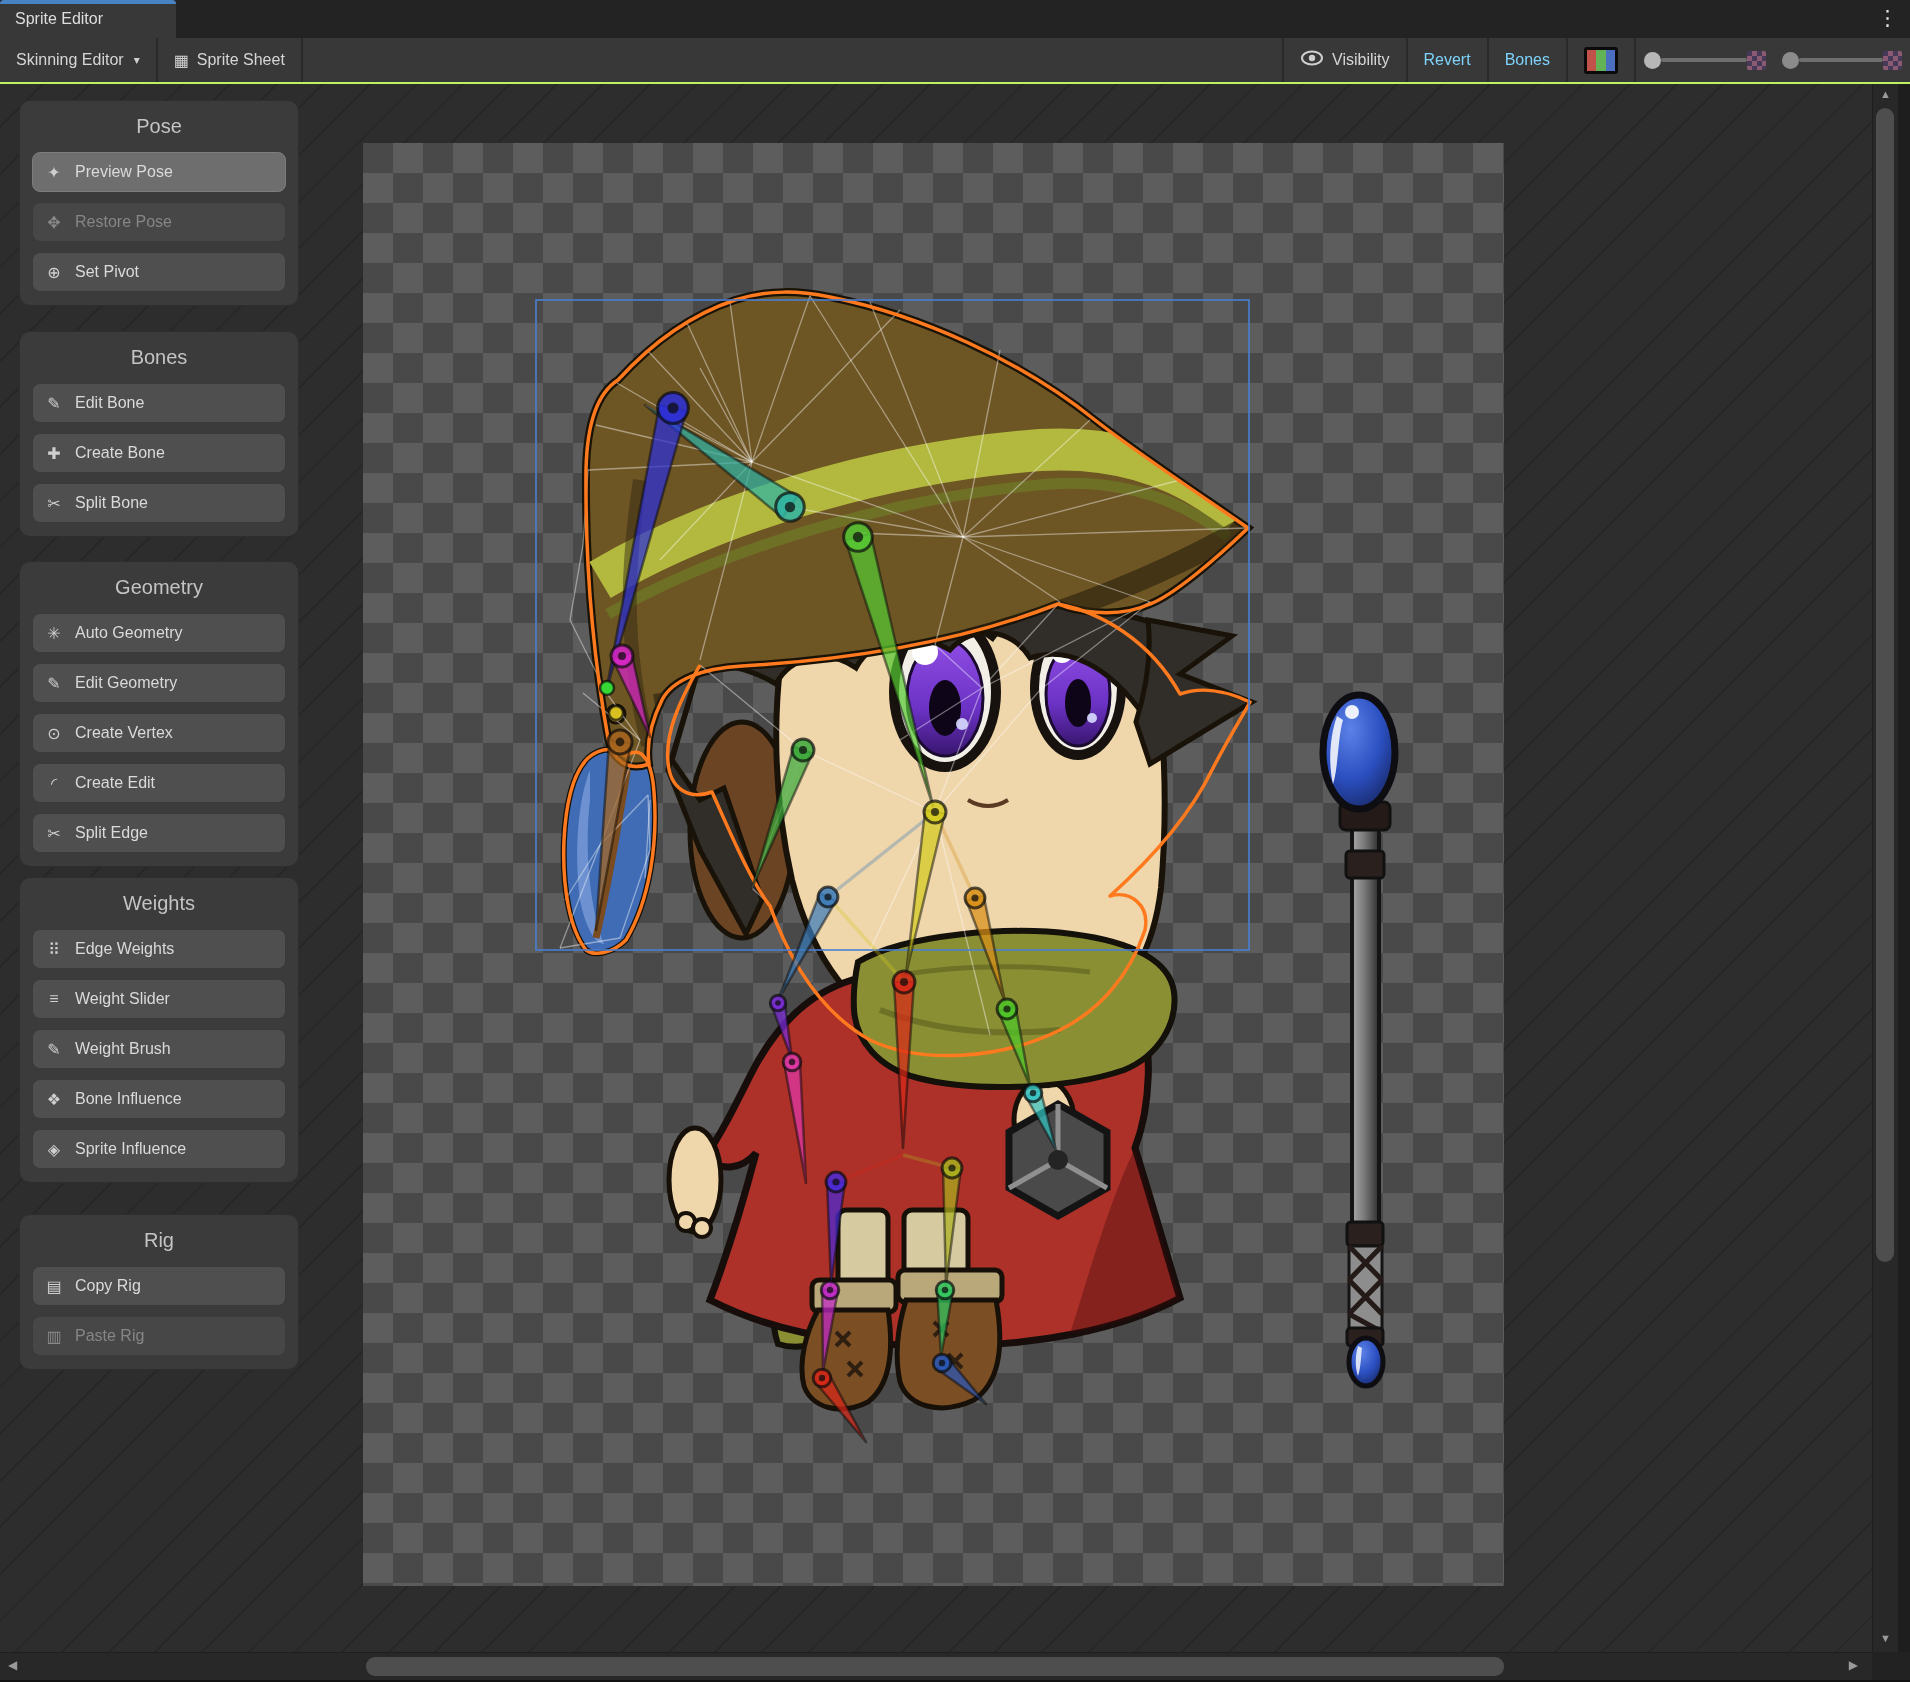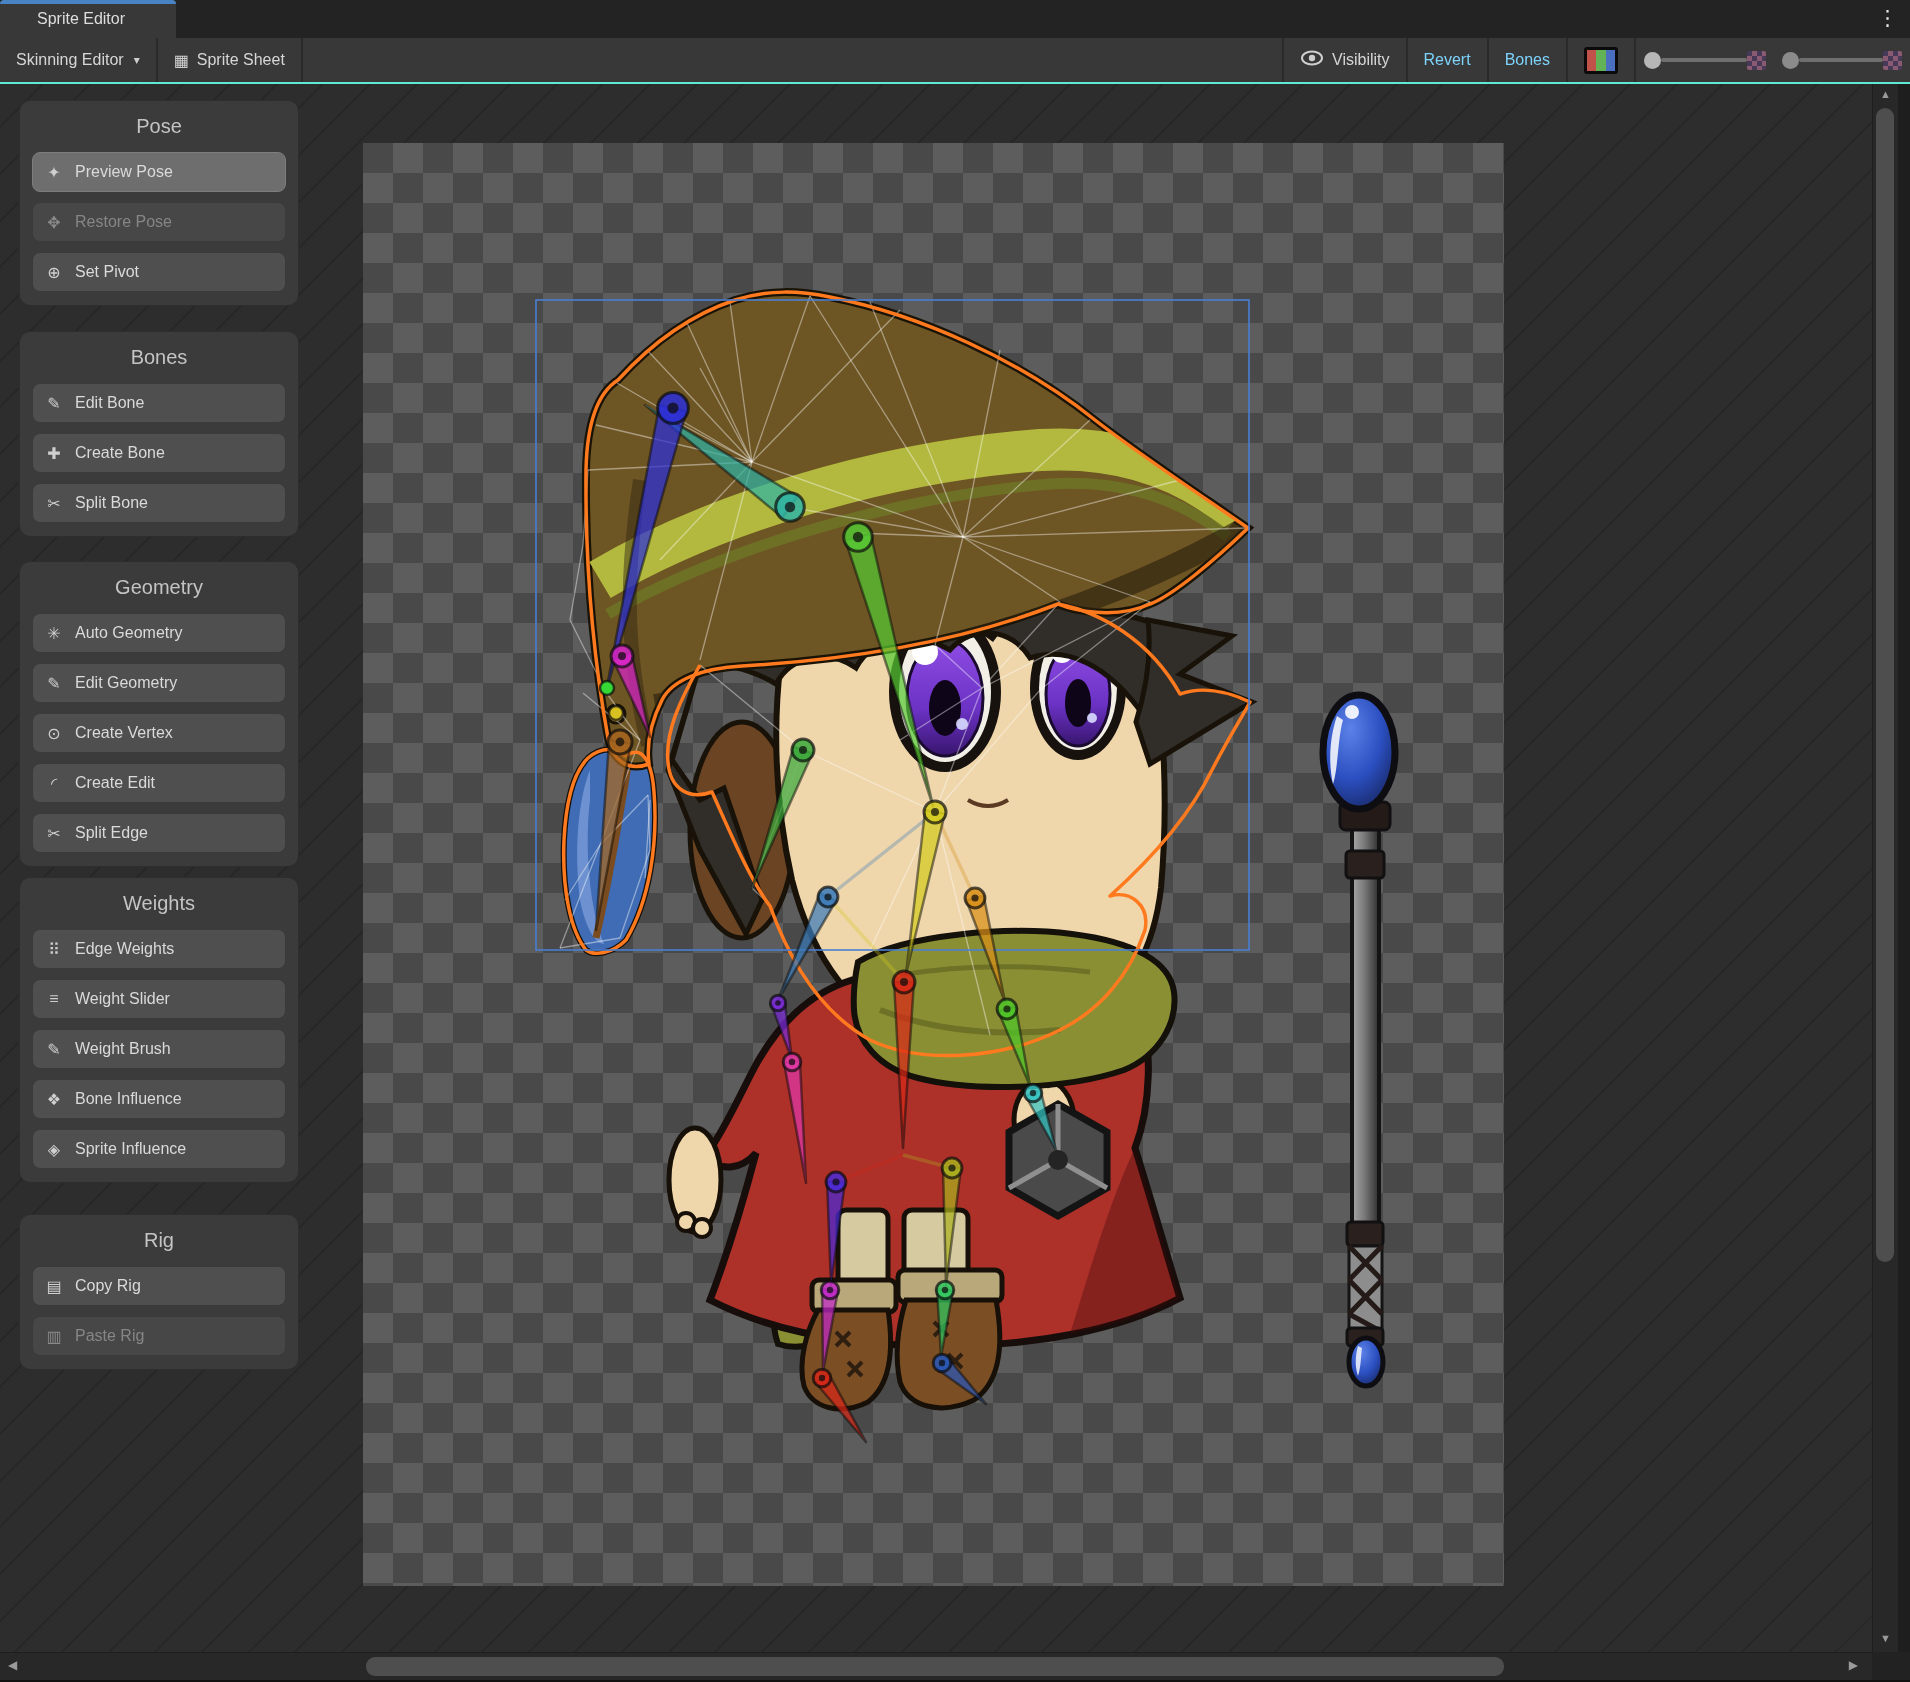--- a/index.html
+++ b/index.html
@@ -3,25 +3,25 @@
 <meta charset="utf-8">
 <style>
   html,body{margin:0;padding:0;background:#181818;}
   body{width:1910px;height:1682px;position:relative;overflow:hidden;
        font-family:"Liberation Sans",sans-serif;-webkit-font-smoothing:antialiased;}
   
   .tabstrip{position:absolute;left:0;top:0;width:1910px;height:38px;background:#232323;z-index:10;}
   .tab{position:absolute;left:0;top:0;width:176px;height:38px;background:#383838;
        border-radius:5px 5px 0 0;color:#dedede;font-size:16px;}
   .tab .accent{position:absolute;left:0;top:0;width:100%;height:4px;background:#4884c4;border-radius:5px 5px 0 0;}
-  .tab .tlabel{position:absolute;left:15px;top:10px;margin-left:22px;}
+  .tab .tlabel{position:absolute;left:15px;top:10px;}
   .kebab{position:absolute;right:12px;top:5px;font-size:21px;color:#e4e4e4;line-height:26px;}
   
   .toolbar{position:absolute;left:0;top:38px;width:1910px;height:44px;background:#383838;
-           border-bottom:2px solid #5eead4;z-index:10;color:#d6d6d6;font-size:16px;}
+           border-bottom:2px solid #bef264;z-index:10;color:#d6d6d6;font-size:16px;}
   .tb-left{position:absolute;left:0;top:0;height:44px;display:flex;align-items:center;}
   .tb-right{position:absolute;right:0;top:0;height:44px;display:flex;align-items:center;}
   .tbsep{width:2px;height:44px;background:#2a2a2a;}
   .tbitem{display:flex;align-items:center;gap:8px;padding:0 16px;height:44px;cursor:default;}
   .caret{font-size:12px;color:#cfcfcf;margin-left:2px;}
   .gridico{font-size:16px;color:#cfcfcf;}
   .dim{color:#7dd3fc;}
   .swatch{width:28px;height:21px;border:3px solid #0a0a0a;border-radius:3px;display:flex;overflow:hidden;}
   .swatch i{flex:1;}
   .sw-r{background:#c0524a;} .sw-g{background:#62b356;} .sw-b{background:#4a6fc0;}

